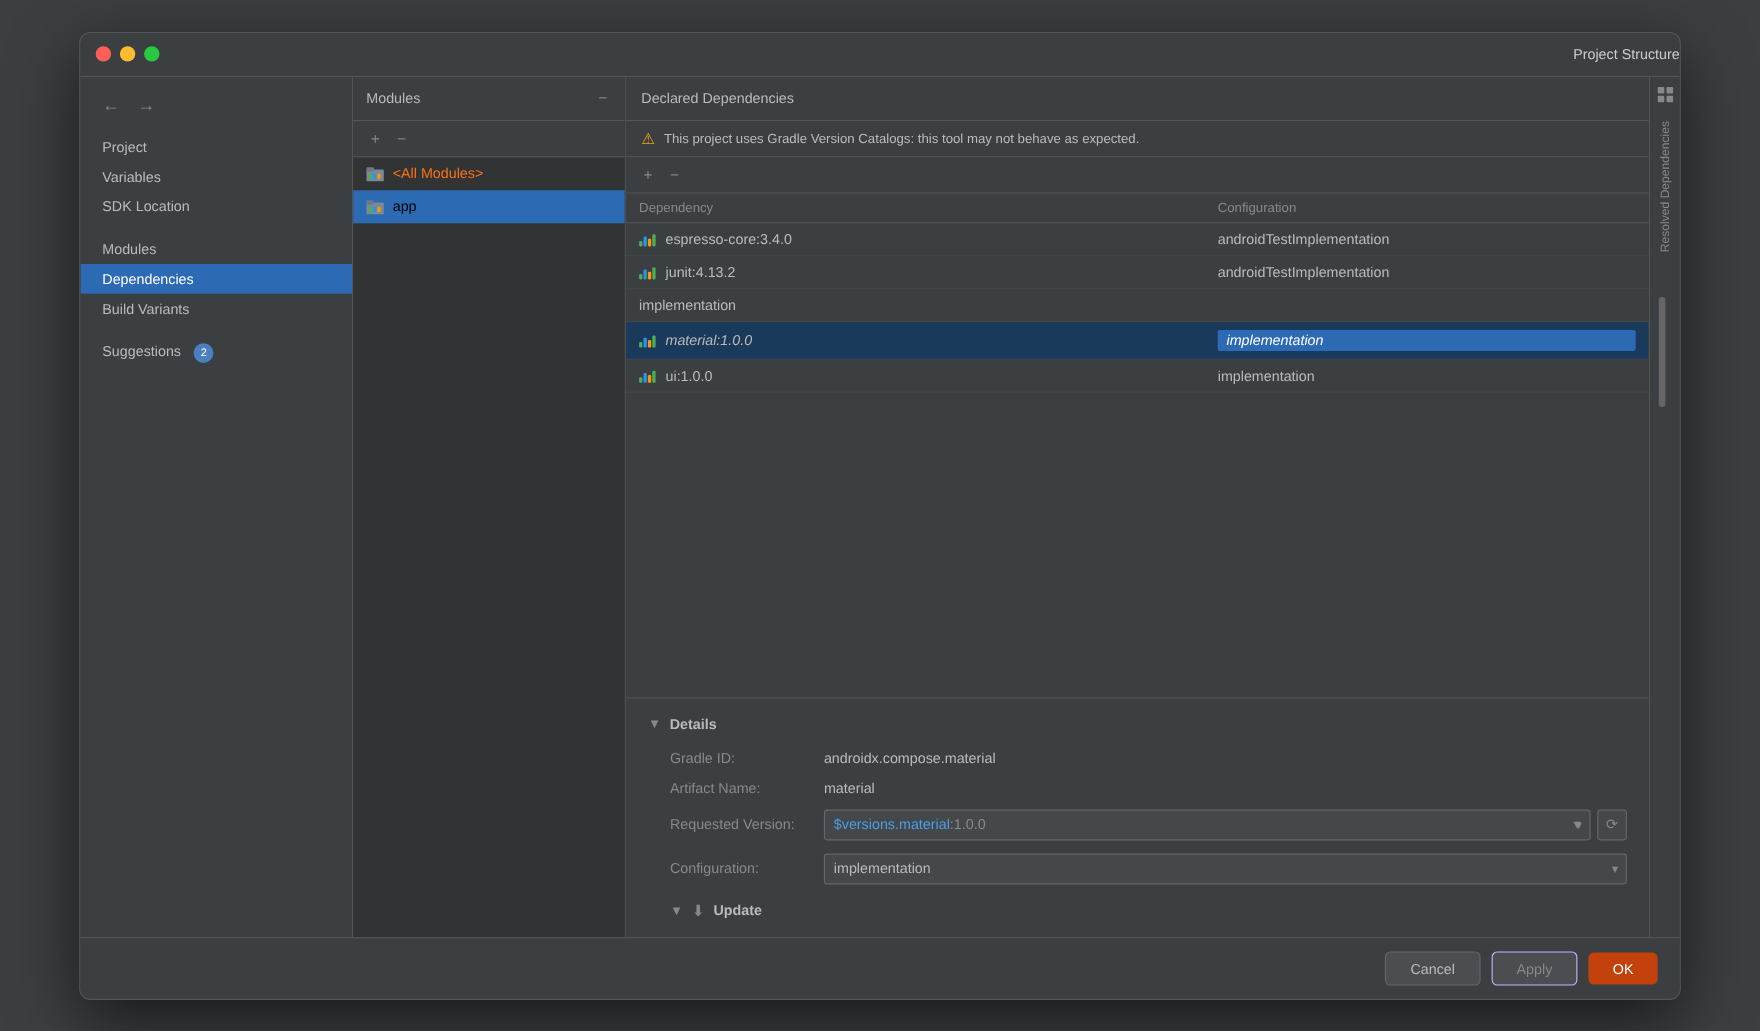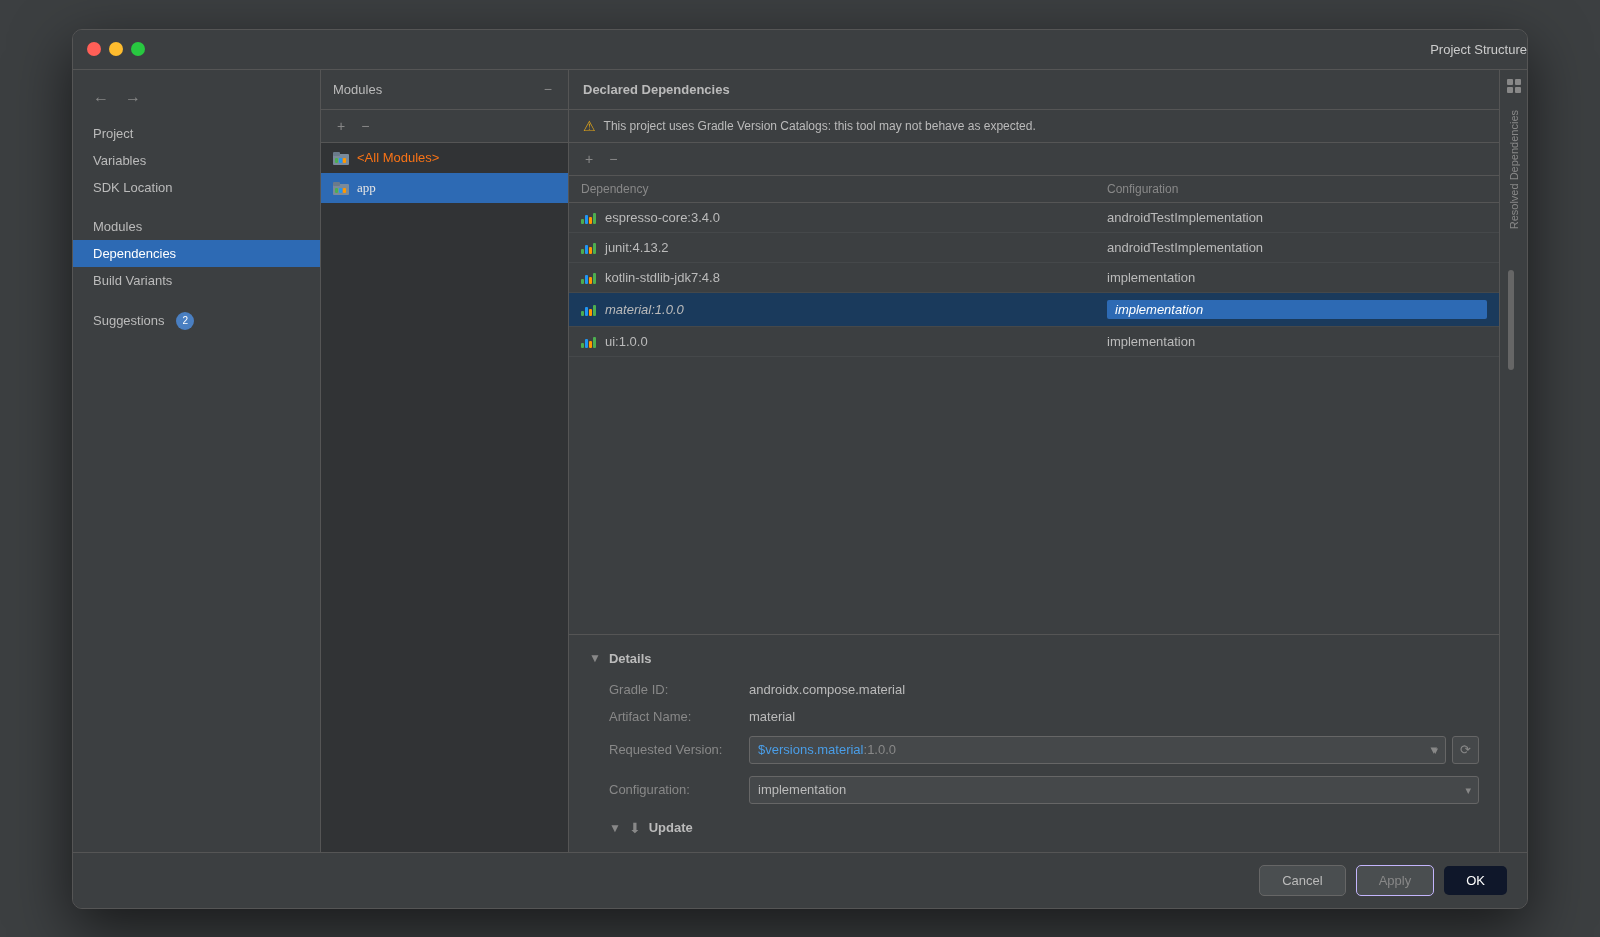--- a/index.html
+++ b/index.html
@@ -153,21 +153,21 @@
       overflow-y: auto;
     }
     .module-item {
       display: flex;
       align-items: center;
       padding: 7px 12px;
       cursor: pointer;
       color: #f97316;
       gap: 8px;
     }
-    .module-item.active { background: #2d6ab4; color: #e5e5e5; font-family: Liberation Serif, serif; }
+    .module-item.active { background: #2d6ab4; color: #000000; }
     .module-icon {
       width: 16px;
       height: 16px;
       display: inline-flex;
       align-items: center;
       justify-content: center;
       flex-shrink: 0;
     }
     
     .right-panel {
@@ -176,21 +176,21 @@
       flex-direction: column;
       background: #3c3f41;
       overflow: hidden;
     }
     .declared-deps-header {
       background: #3c3f41;
       padding: 10px 14px;
       border-bottom: 1px solid #555;
       font-size: 13px;
       color: #bbbbbb;
-      font-weight: 700;
+      font-weight: 400;
       height: 40px;
       display: flex;
       align-items: center;
     }
     .warning-bar {
       background: #3c3f41;
       padding: 8px 14px;
       display: flex;
       align-items: center;
       gap: 8px;
@@ -407,21 +407,21 @@
       background: #4a4e50;
       color: #bbbbbb;
       border: 1px solid #666;
     }
     .btn-apply {
       background: #4a4e50;
       color: #888;
       border: 1px solid #c4b5fd;
     }
     .btn-ok {
-      background: #0f172a;
+      background: #c2410c;
       color: #ffffff;
     }
     .scrollbar-thumb {
       width: 6px;
       background: #666;
       border-radius: 3px;
       position: absolute;
       right: 2px;
       top: 30px;
       height: 120px;
@@ -562,29 +562,20 @@
                 <div class="bar bar-blue" style="height:9px;"></div>
                 <div class="bar bar-orange" style="height:7px;"></div>
                 <div class="bar bar-green" style="height:11px;"></div>
               </div>
               <span class="dep-name">junit:4.13.2</span>
             </div>
             <div class="conf-cell">androidTestImplementation</div>
           </div>
 
           <div class="table-row">
-            <div class="dep-cell">
-              <div class="dep-icon">
-                <div class="bar bar-green" style="height:5px;"></div>
-                <div class="bar bar-blue" style="height:9px;"></div>
-                <div class="bar bar-orange" style="height:7px;"></div>
-                <div class="bar bar-green" style="height:11px;"></div>
-              </div>
-              <span class="dep-name">kotlin-stdlib-jdk7:4.8</span>
-            </div>
             <div class="conf-cell">implementation</div>
           </div>
 
           <div class="table-row selected">
             <div class="dep-cell">
               <div class="dep-icon">
                 <div class="bar bar-green" style="height:5px;"></div>
                 <div class="bar bar-blue" style="height:9px;"></div>
                 <div class="bar bar-orange" style="height:7px;"></div>
                 <div class="bar bar-green" style="height:11px;"></div>

